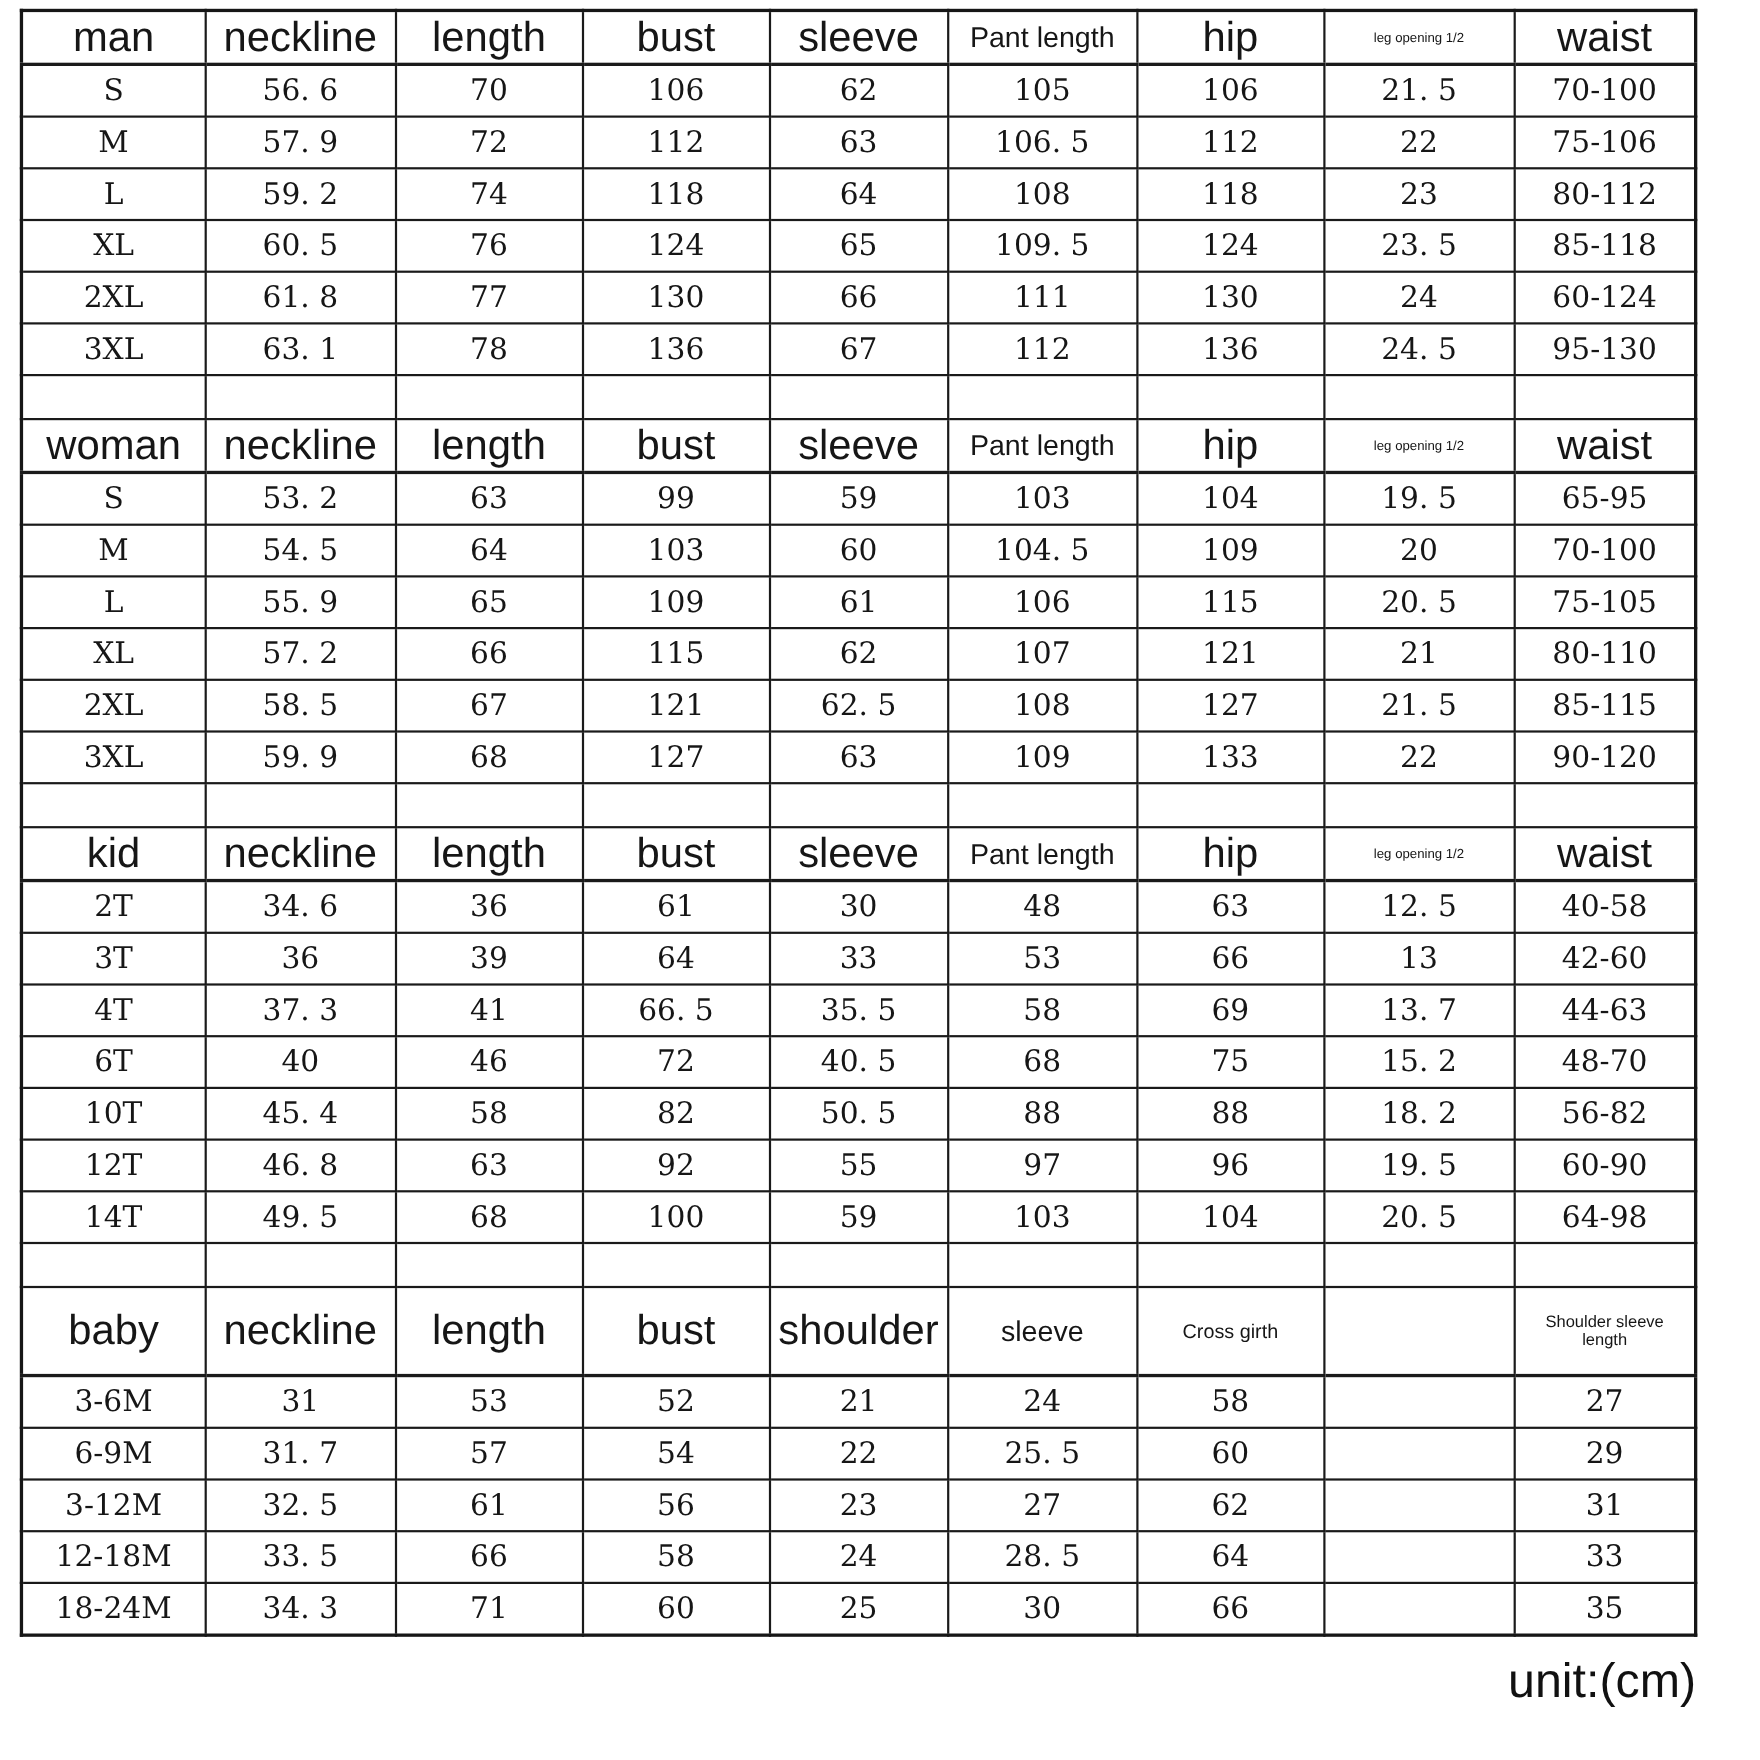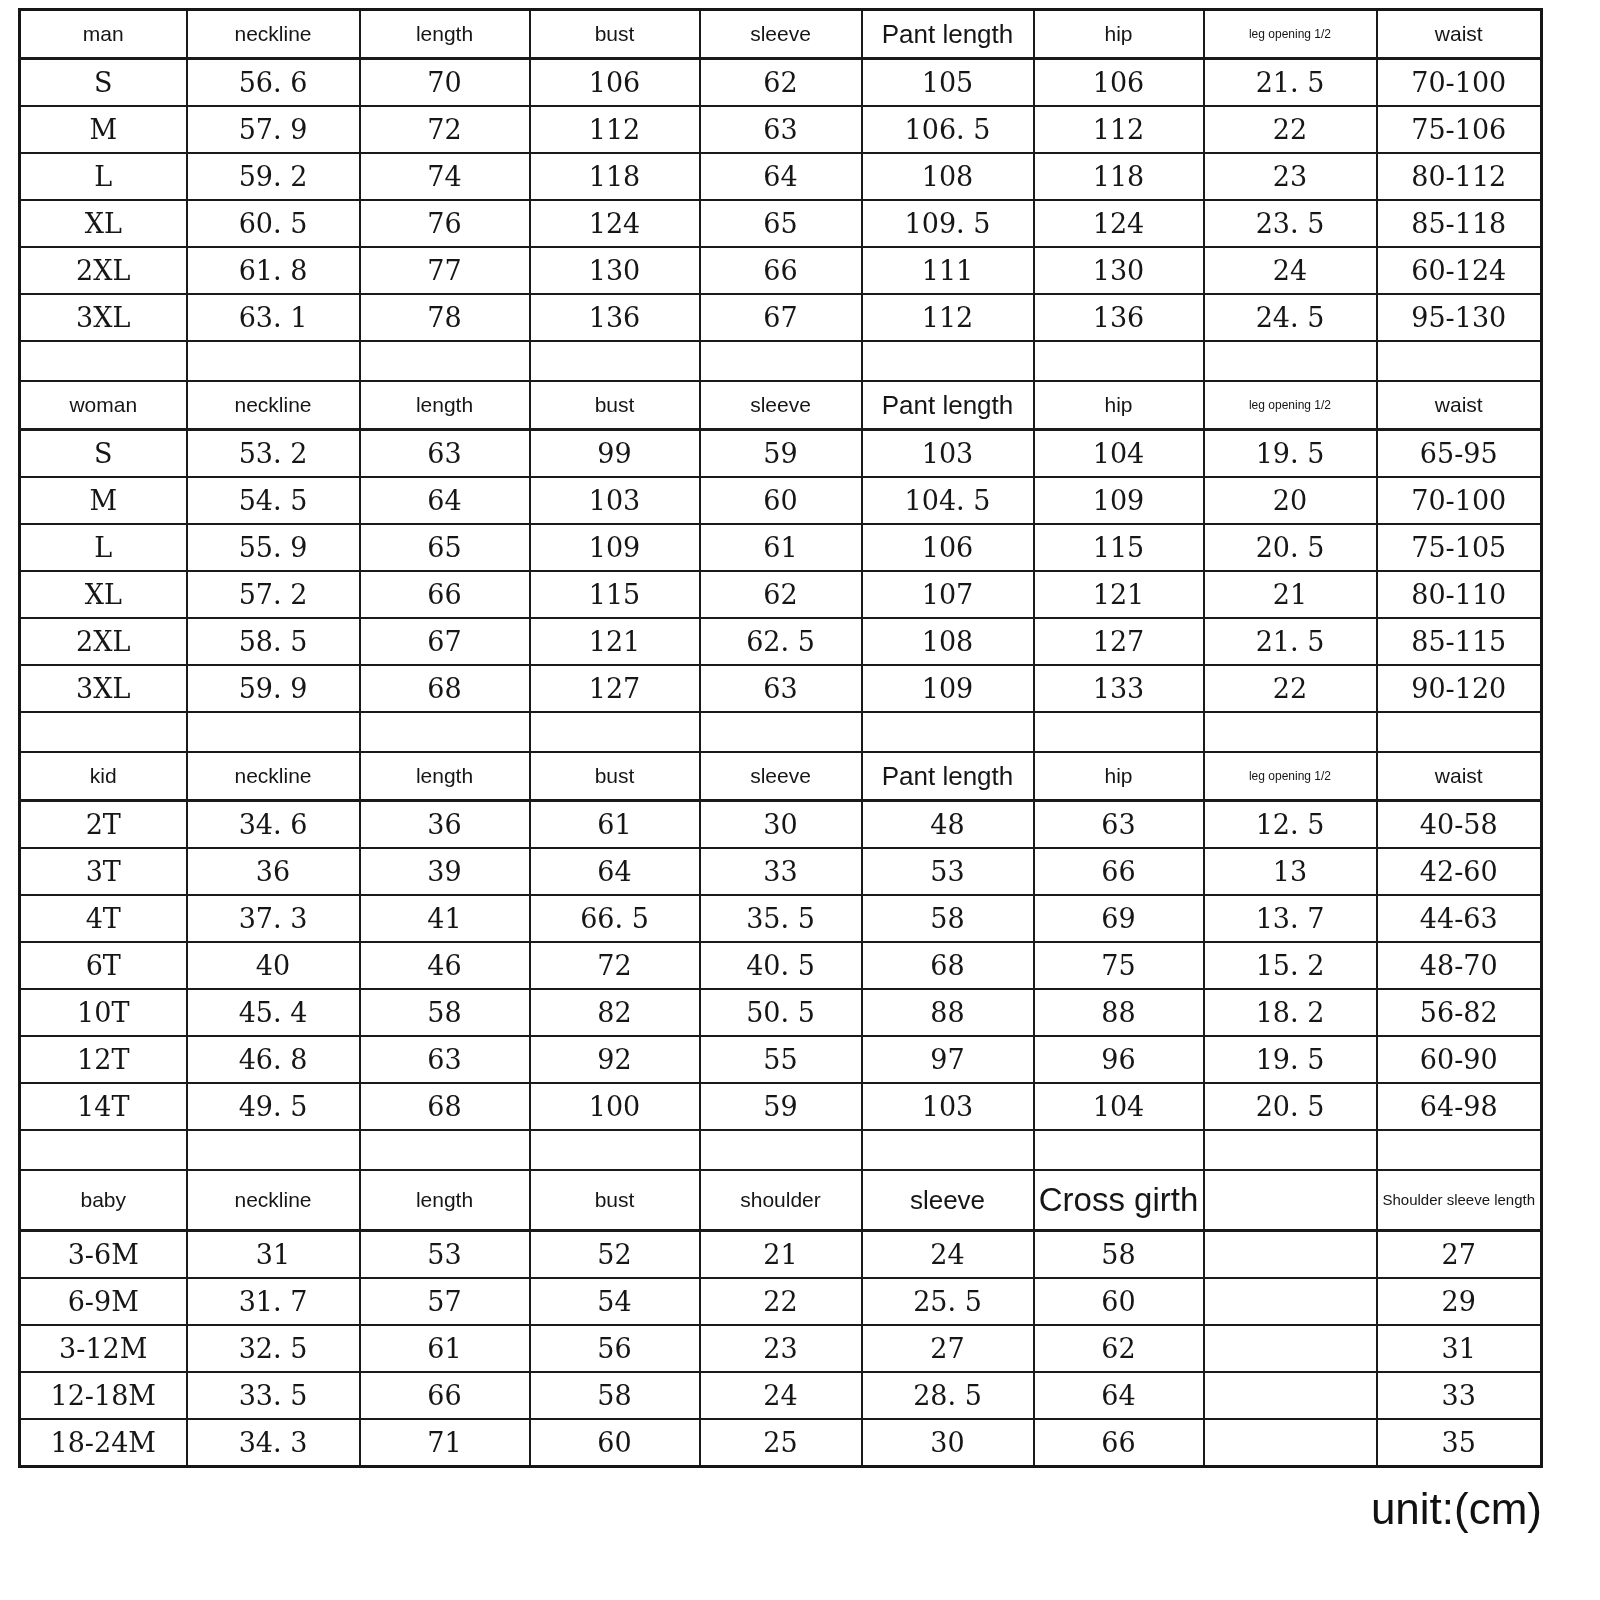--- a/index.html
+++ b/index.html
@@ -26,34 +26,34 @@
     border: 2px solid #1a1a1a;
     text-align: center;
     vertical-align: middle;
     padding: 0;
     overflow: hidden;
     white-space: nowrap;
     color: #161616;
   }
   tr.header-row td {
     font-family: "Liberation Sans", sans-serif;
-    font-size: 21px;
+    font-size: 38px;
     height: 46px;
     border-bottom-width: 3px;
   }
   tr.header-row td:nth-child(6) { font-size: 26px; }
   tr.header-row td:nth-child(8) { font-size: 12px; }
   tr.header-row.section-baby td { height: 54px; }
   tr.header-row.section-baby td:nth-child(6) { font-size: 26px; }
-  tr.header-row.section-baby td:nth-child(7) { font-size: 33px; }
+  tr.header-row.section-baby td:nth-child(7) { font-size: 18px; }
   tr.header-row.section-baby td:nth-child(9) {
     font-size: 15px;
     line-height: 1.15;
     white-space: normal;
-    padding: 2px;
+    padding: 12px;
   }
   tr.data-row td {
     font-family: "DejaVu Serif", serif;
     font-size: 27px;
     height: 45px;
   }
   tr.spacer-row td { height: 38px; }
   .unit {
     font-family: "Liberation Sans", sans-serif;
     font-size: 44px;

